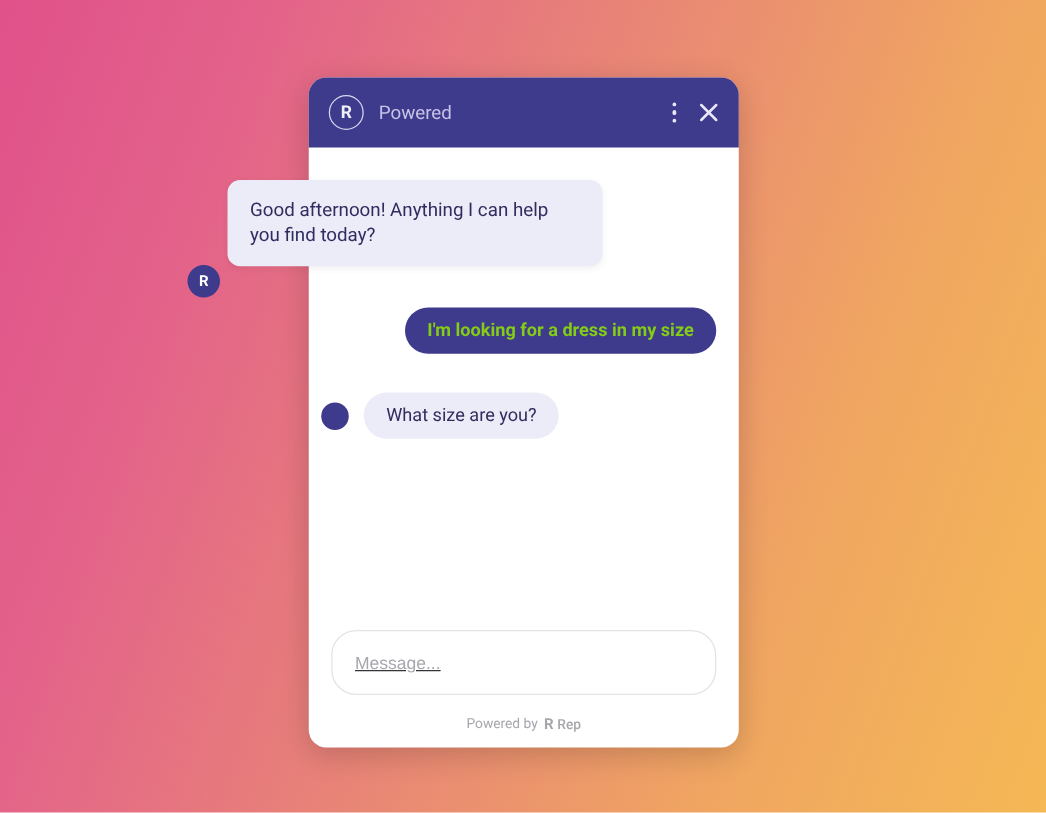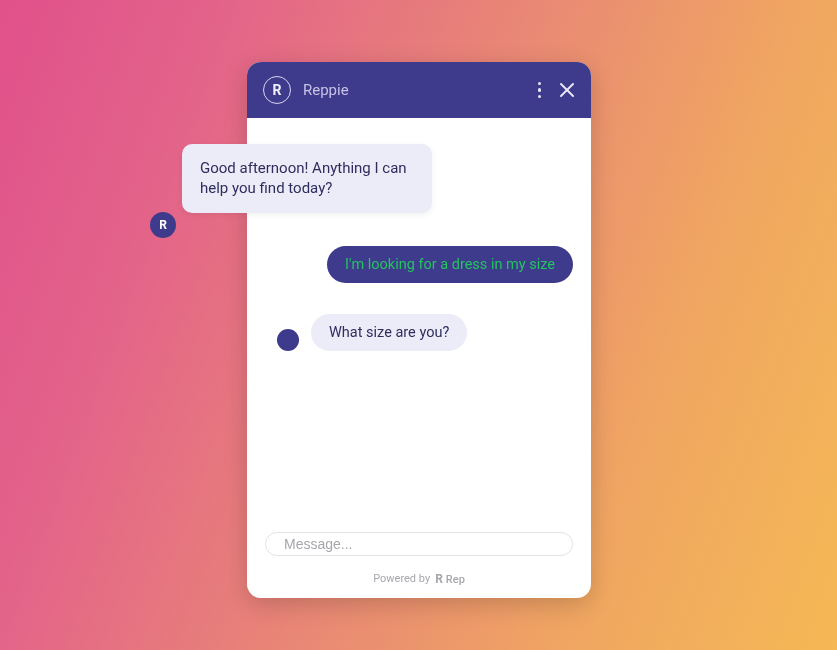--- a/index.html
+++ b/index.html
@@ -93,59 +93,60 @@
     .msg-bot-overhang {
       position: absolute;
       left: -65px;
       top: 26px;
       background: #ecebf8;
       color: #302d5e;
       padding: 14px 18px;
       border-radius: 10px;
       font-size: 15px;
       line-height: 1.35;
-      width: 250px;
+      width: 300px;
       box-shadow: 0 2px 6px rgba(0,0,0,0.06);
     }
     .external-avatar {
       position: absolute;
       left: -97px;
       top: 94px;
       width: 26px;
       height: 26px;
       border-radius: 50%;
       background: #3e3a8c;
       display: flex;
       align-items: center;
       justify-content: center;
     }
     .external-avatar .brand-letter {
       font-size: 12px;
       color: #ffffff;
     }
     .msg-user {
       background: #3e3a8c;
-      color: #22c55e;
+      color: #84cc16;
       padding: 10px 18px;
       border-radius: 20px;
       font-size: 14.5px;
       display: inline-block;
       max-width: 260px;
+      font-weight: bold;
     }
     .row-user-1 {
       position: absolute;
       right: 18px;
       top: 128px;
     }
     .row-bot-2 {
       position: absolute;
-      left: 30px;
+      left: 10px;
       top: 196px;
       display: flex;
-      align-items: flex-end;
+      align-items: center;
       gap: 12px;
     }
     .bot-avatar-dot {
       width: 22px;
       height: 22px;
       border-radius: 50%;
       background: #3e3a8c;
       flex-shrink: 0;
     }
     .msg-bot {
@@ -159,28 +160,29 @@
     .row-user-2 {
       position: absolute;
       right: 18px;
       top: 315px;
     }
     .input-area {
       padding: 0 18px 8px 18px;
     }
     .message-input {
       width: 100%;
-      height: 24px;
+      height: 52px;
       border-radius: 20px;
       border: 1px solid #e3e3e8;
       padding: 0 18px;
       font-size: 14px;
       color: #333;
       outline: none;
       background: #ffffff;
+      text-decoration: underline;
     }
     .message-input::placeholder {
       color: #a6a6ad;
     }
     .footer {
       text-align: center;
       padding: 8px 0 12px 0;
       font-size: 11px;
       color: #a6a6ad;
       display: flex;
@@ -201,21 +203,21 @@
   </style>
 </head>
 <body>
 
 <div class="chat-widget">
 
   <div class="chat-header">
     <div class="brand-badge">
       <span class="brand-letter">R</span>
     </div>
-    <div class="brand-title">Reppie</div>
+    <div class="brand-title">Powered</div>
     <div class="header-actions">
       <div class="kebab-icon">
         <span class="kebab-dot"></span>
         <span class="kebab-dot"></span>
         <span class="kebab-dot"></span>
       </div>
       <div class="close-icon">
         <svg width="16" height="16" viewBox="0 0 16 16">
           <line x1="2" y1="2" x2="14" y2="14" stroke="#e9e7f6" stroke-width="2" stroke-linecap="round"></line>
           <line x1="14" y1="2" x2="2" y2="14" stroke="#e9e7f6" stroke-width="2" stroke-linecap="round"></line>

